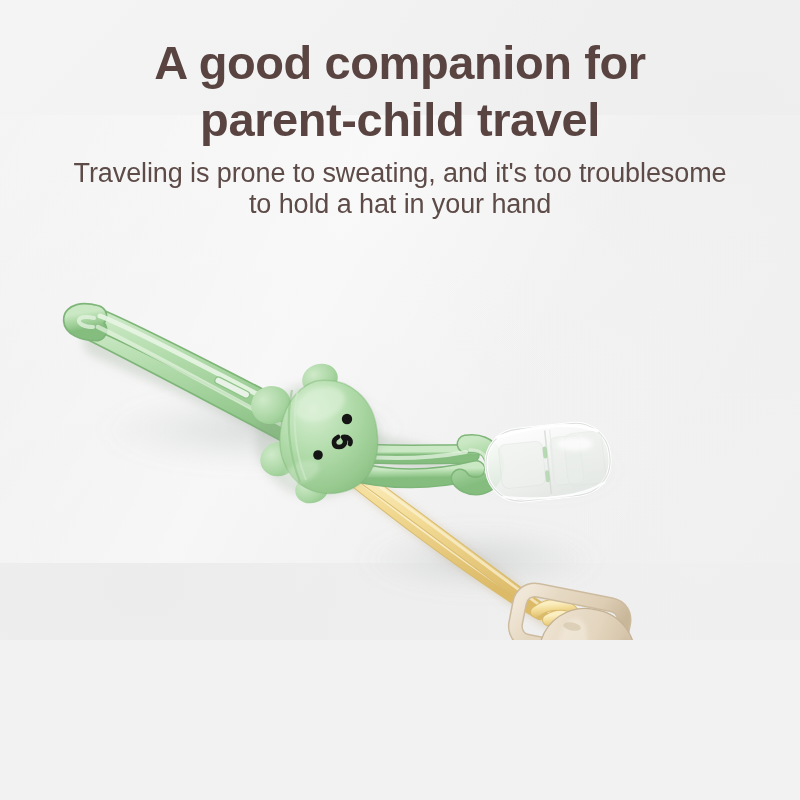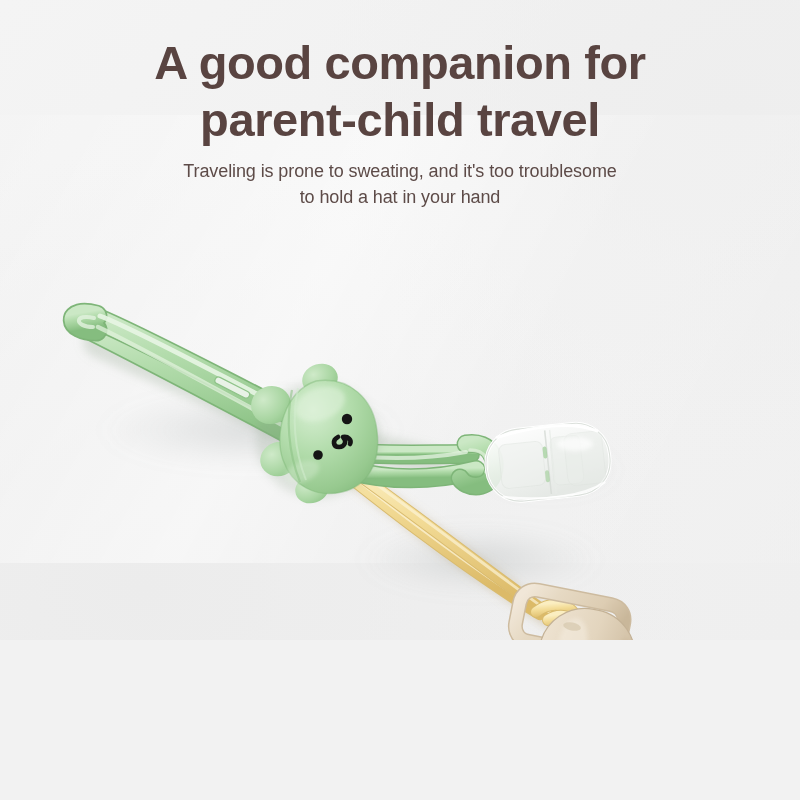--- a/index.html
+++ b/index.html
@@ -51,22 +51,22 @@
     color: #594441;
     font-size: 47px;
     line-height: 57px;
     font-weight: bold;
     letter-spacing: -0.4px;
     white-space: pre-line;
   }
   .subhead {
     margin: 10px 0 0 0;
     color: #5d4b48;
-    font-size: 18px;
-    line-height: 26px;
+    font-size: 27px;
+    line-height: 31px;
     font-weight: normal;
     letter-spacing: -0.1px;
     white-space: pre-line;
   }
 
   
   .product {
     position: absolute;
     left: 0;
     top: 0;

